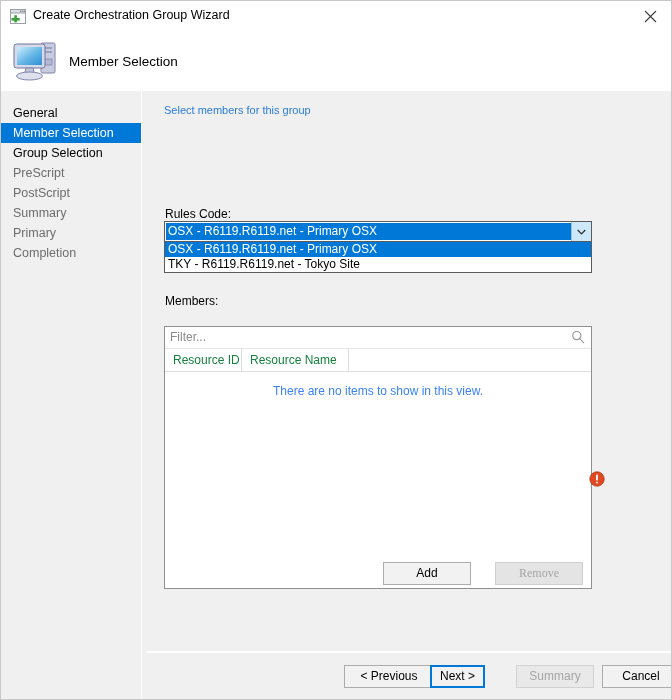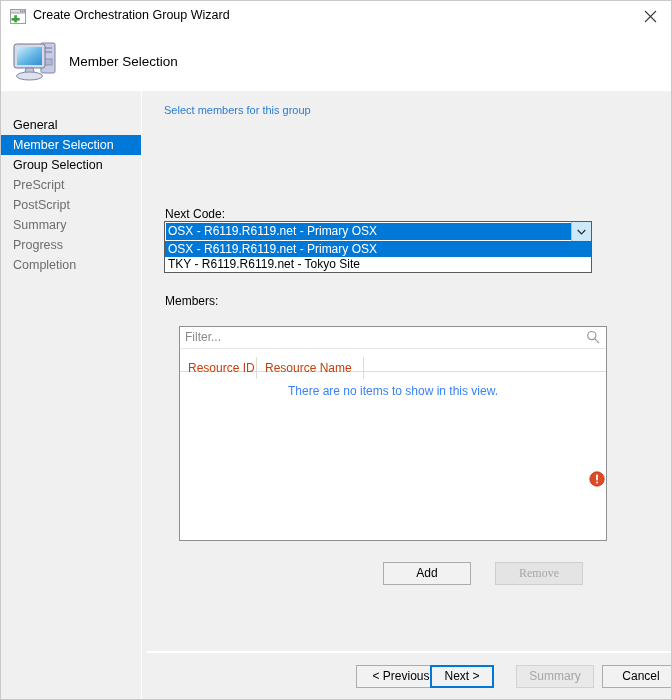--- a/index.html
+++ b/index.html
@@ -93,21 +93,21 @@
     font-size: 12.5px;
     color: #6d6d6d;
     white-space: nowrap;
     cursor: default;
   }
   .nav-item.enabled { color: #000000; }
   .nav-item.selected {
     background: #0078d7;
     color: #ffffff;
   }
-  #nav-list { padding-top: 24px; }
+  #nav-list { padding-top: 12px; }
 
   
   #main {
     position: absolute;
     left: 146px; top: 90px;
     width: 524px;
     height: 560px;
     background: #f0f0f0;
   }
   #page-heading {
@@ -187,25 +187,24 @@
   #members-label {
     position: absolute;
     left: 18px; top: 203px;
     font-size: 12px;
     color: #000000;
   }
   #members-box {
     position: absolute;
     left: 17px; top: 235px;
     width: 428px;
-    height: 215px;
+    height: 263px;
     box-sizing: border-box;
     border: 1px solid #8e8f8f;
     background: #ffffff;
-    margin-left: 15px;
   }
   #filter-row {
     position: relative;
     height: 21px;
     border-bottom: 1px solid #e6e6e6;
     background: #ffffff;
   }
   #filter-input {
     position: absolute;
     left: 5px; top: 3px;
@@ -225,25 +224,25 @@
     width: 14px; height: 14px;
   }
   #table-header {
     position: relative;
     height: 22px;
     background: #ffffff;
     border-bottom: 1px solid #dcdcdc;
   }
   .col-head {
     position: absolute;
-    top: 8px;
+    top: 0;
     height: 22px;
     line-height: 22px;
     font-size: 12px;
-    color: #c2410c;
+    color: #15803d;
     border-right: 1px solid #dcdcdc;
     box-sizing: border-box;
     padding-left: 8px;
     white-space: nowrap;
     cursor: default;
   }
   #col-id   { left: 0px;   width: 77px; }
   #col-name { left: 77px;  width: 107px; }
   #col-pad  { left: 184px; width: 242px; border-right: none; }
   #empty-msg {
@@ -318,22 +317,22 @@
   }
   .fbtn.disabled {
     color: #a6a6a6;
     background: #e9e9e9;
     border-color: #d2d2d2;
   }
   .fbtn.default {
     border: 2px solid #0078d7;
     line-height: 19px;
   }
-  #btn-previous { left: 209px; width: 90px; }
-  #btn-next     { left: 283px; width: 64px; }
+  #btn-previous { left: 197px; width: 90px; }
+  #btn-next     { left: 283px; width: 55px; }
   #btn-summary  { left: 369px; width: 78px; }
   #btn-cancel   { left: 455px; width: 78px; }
 </style>
 </head>
 <body>
 
 <div id="window">
 
   <div id="titlebar">
     <span id="title-icon">
@@ -395,33 +394,33 @@
       <div class="nav-item">
         <span>PreScript</span>
       </div>
       <div class="nav-item">
         <span>PostScript</span>
       </div>
       <div class="nav-item">
         <span>Summary</span>
       </div>
       <div class="nav-item">
-        <span>Progress</span>
+        <span>Primary</span>
       </div>
       <div class="nav-item">
         <span>Completion</span>
       </div>
     </div>
   </div>
 
   <div id="main">
 
     <div id="page-heading">Select members for this group</div>
 
-    <div id="site-label">Next Code:</div>
+    <div id="site-label">Rules Code:</div>
 
     <div id="site-combo">
       <div id="site-combo-text">OSX - R6119.R6119.net - Primary OSX</div>
       <div id="site-combo-button">
         <svg width="9" height="6" viewBox="0 0 9 6">
           <path d="M0.7 1 L4.5 4.8 L8.3 1" fill="none" stroke="#2b2b2b" stroke-width="1.2"></path>
         </svg>
       </div>
     </div>
 

